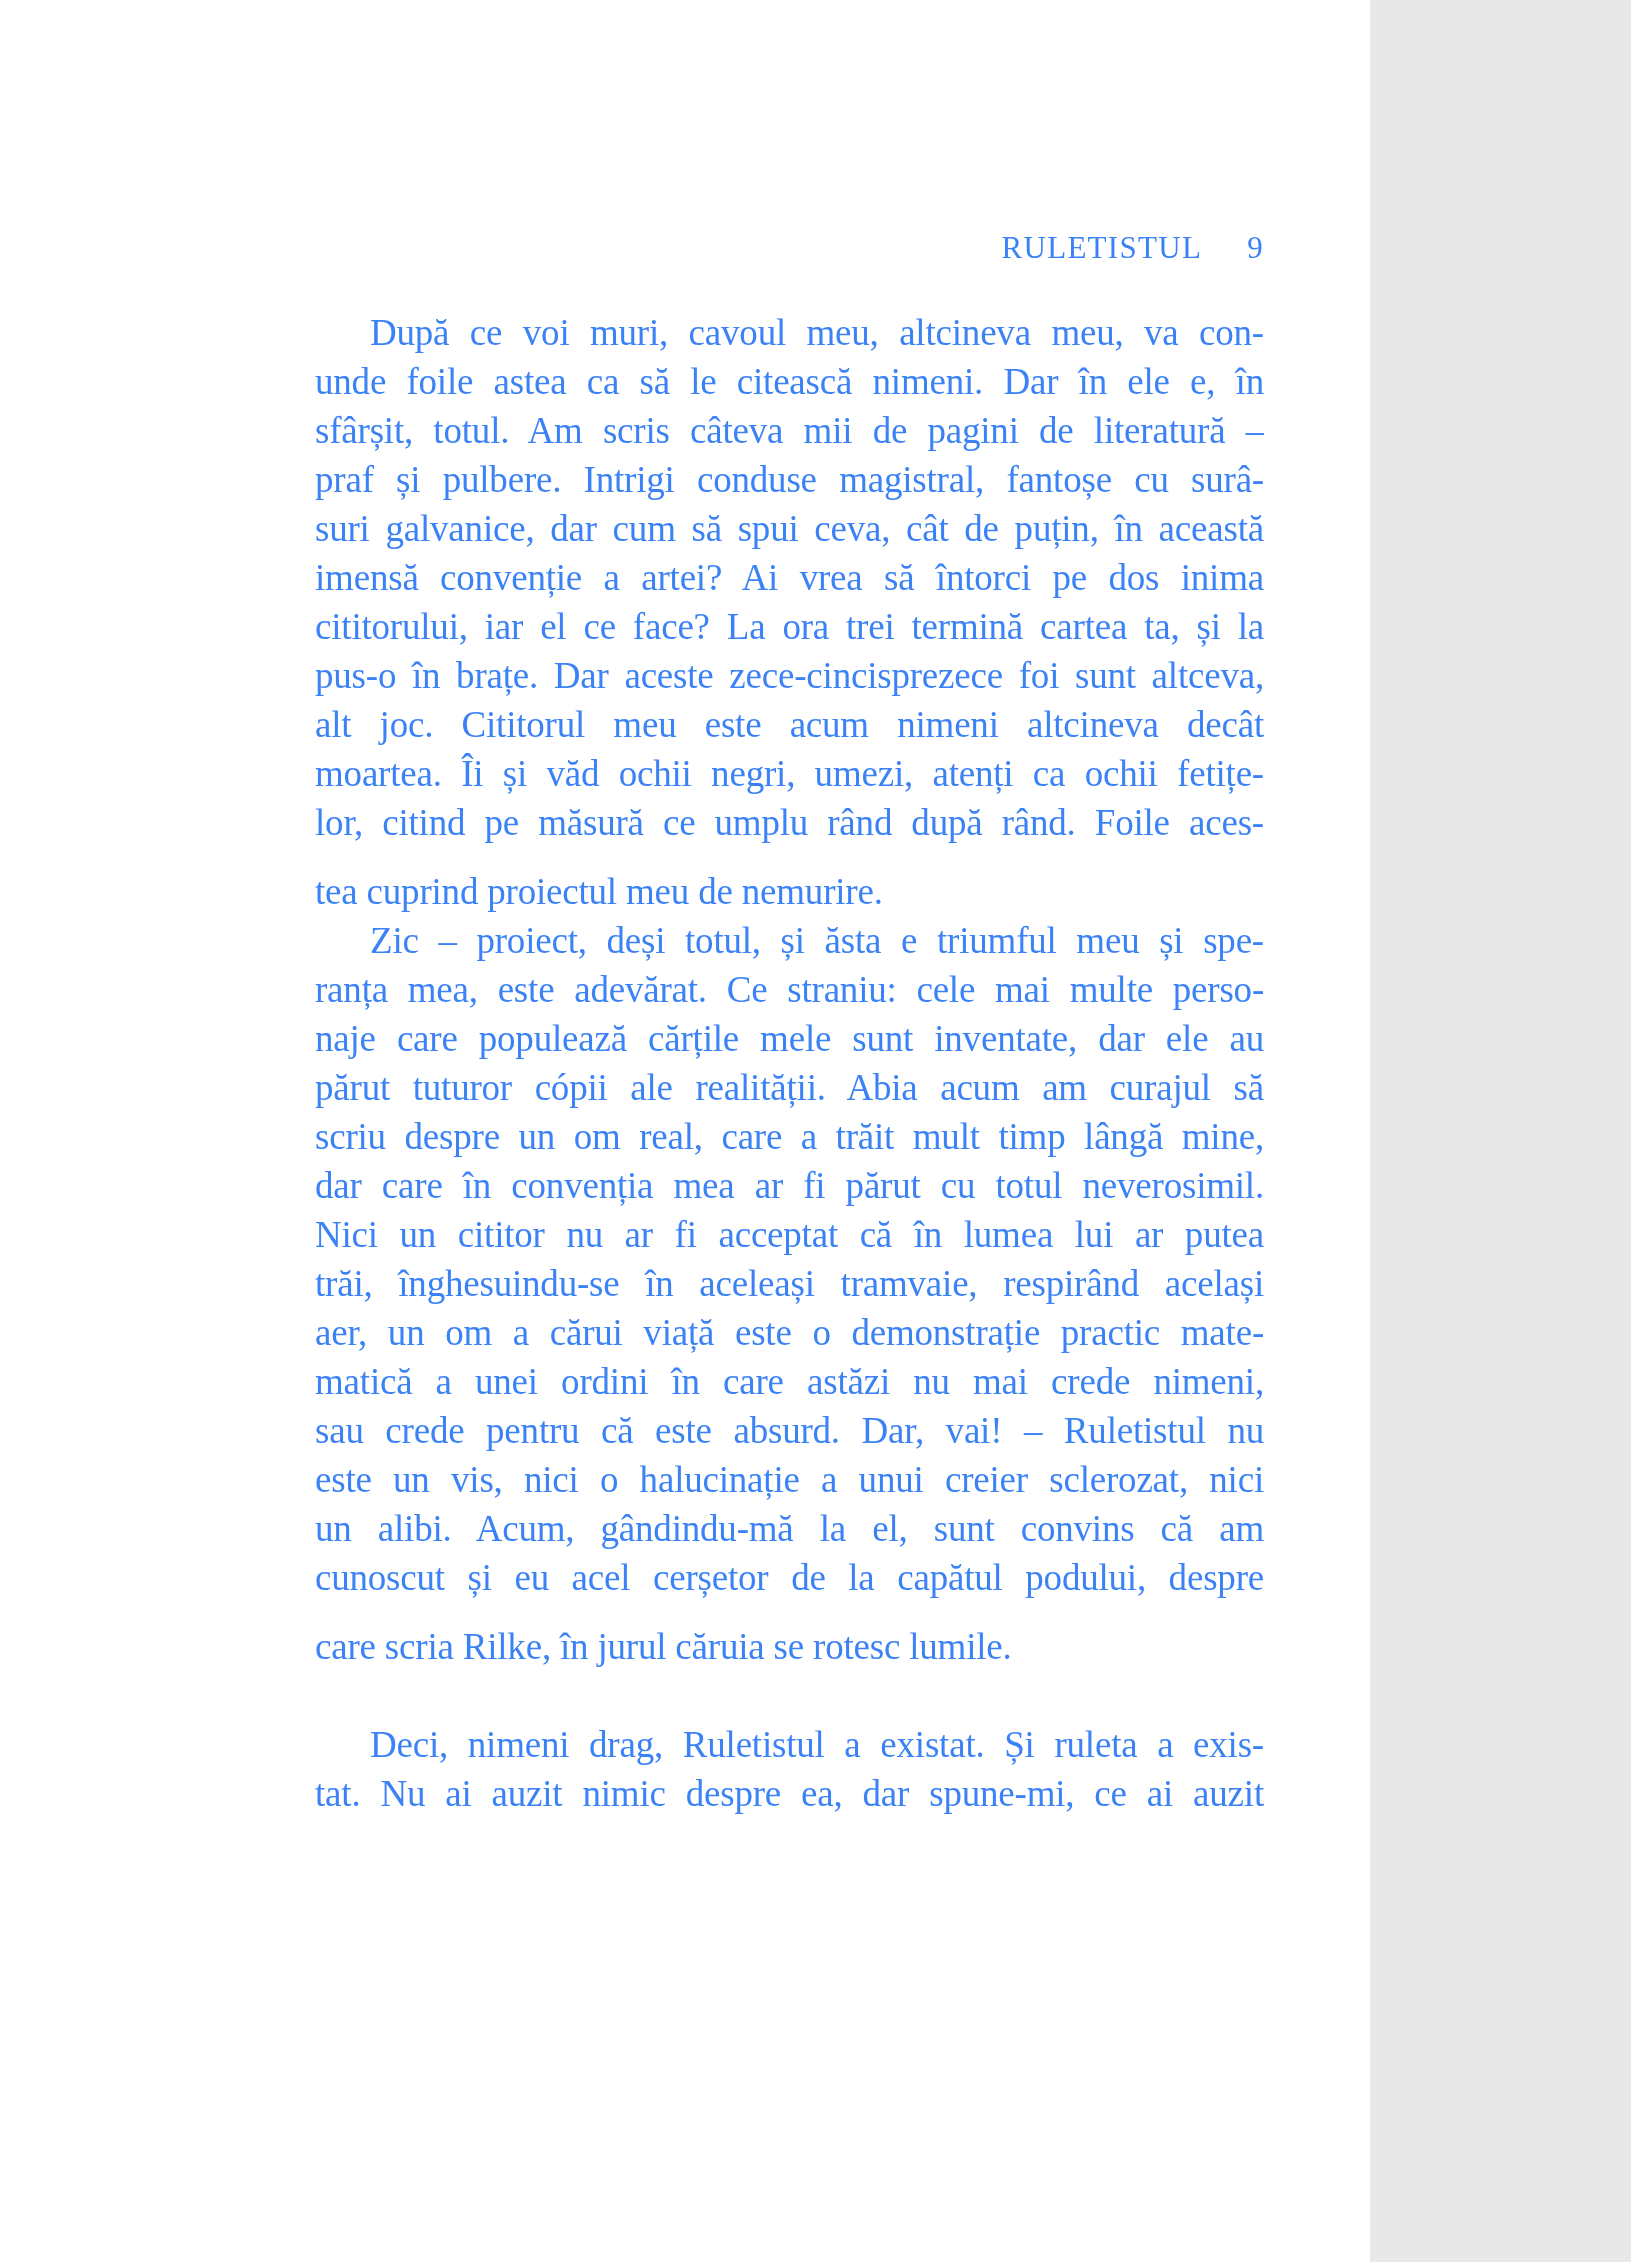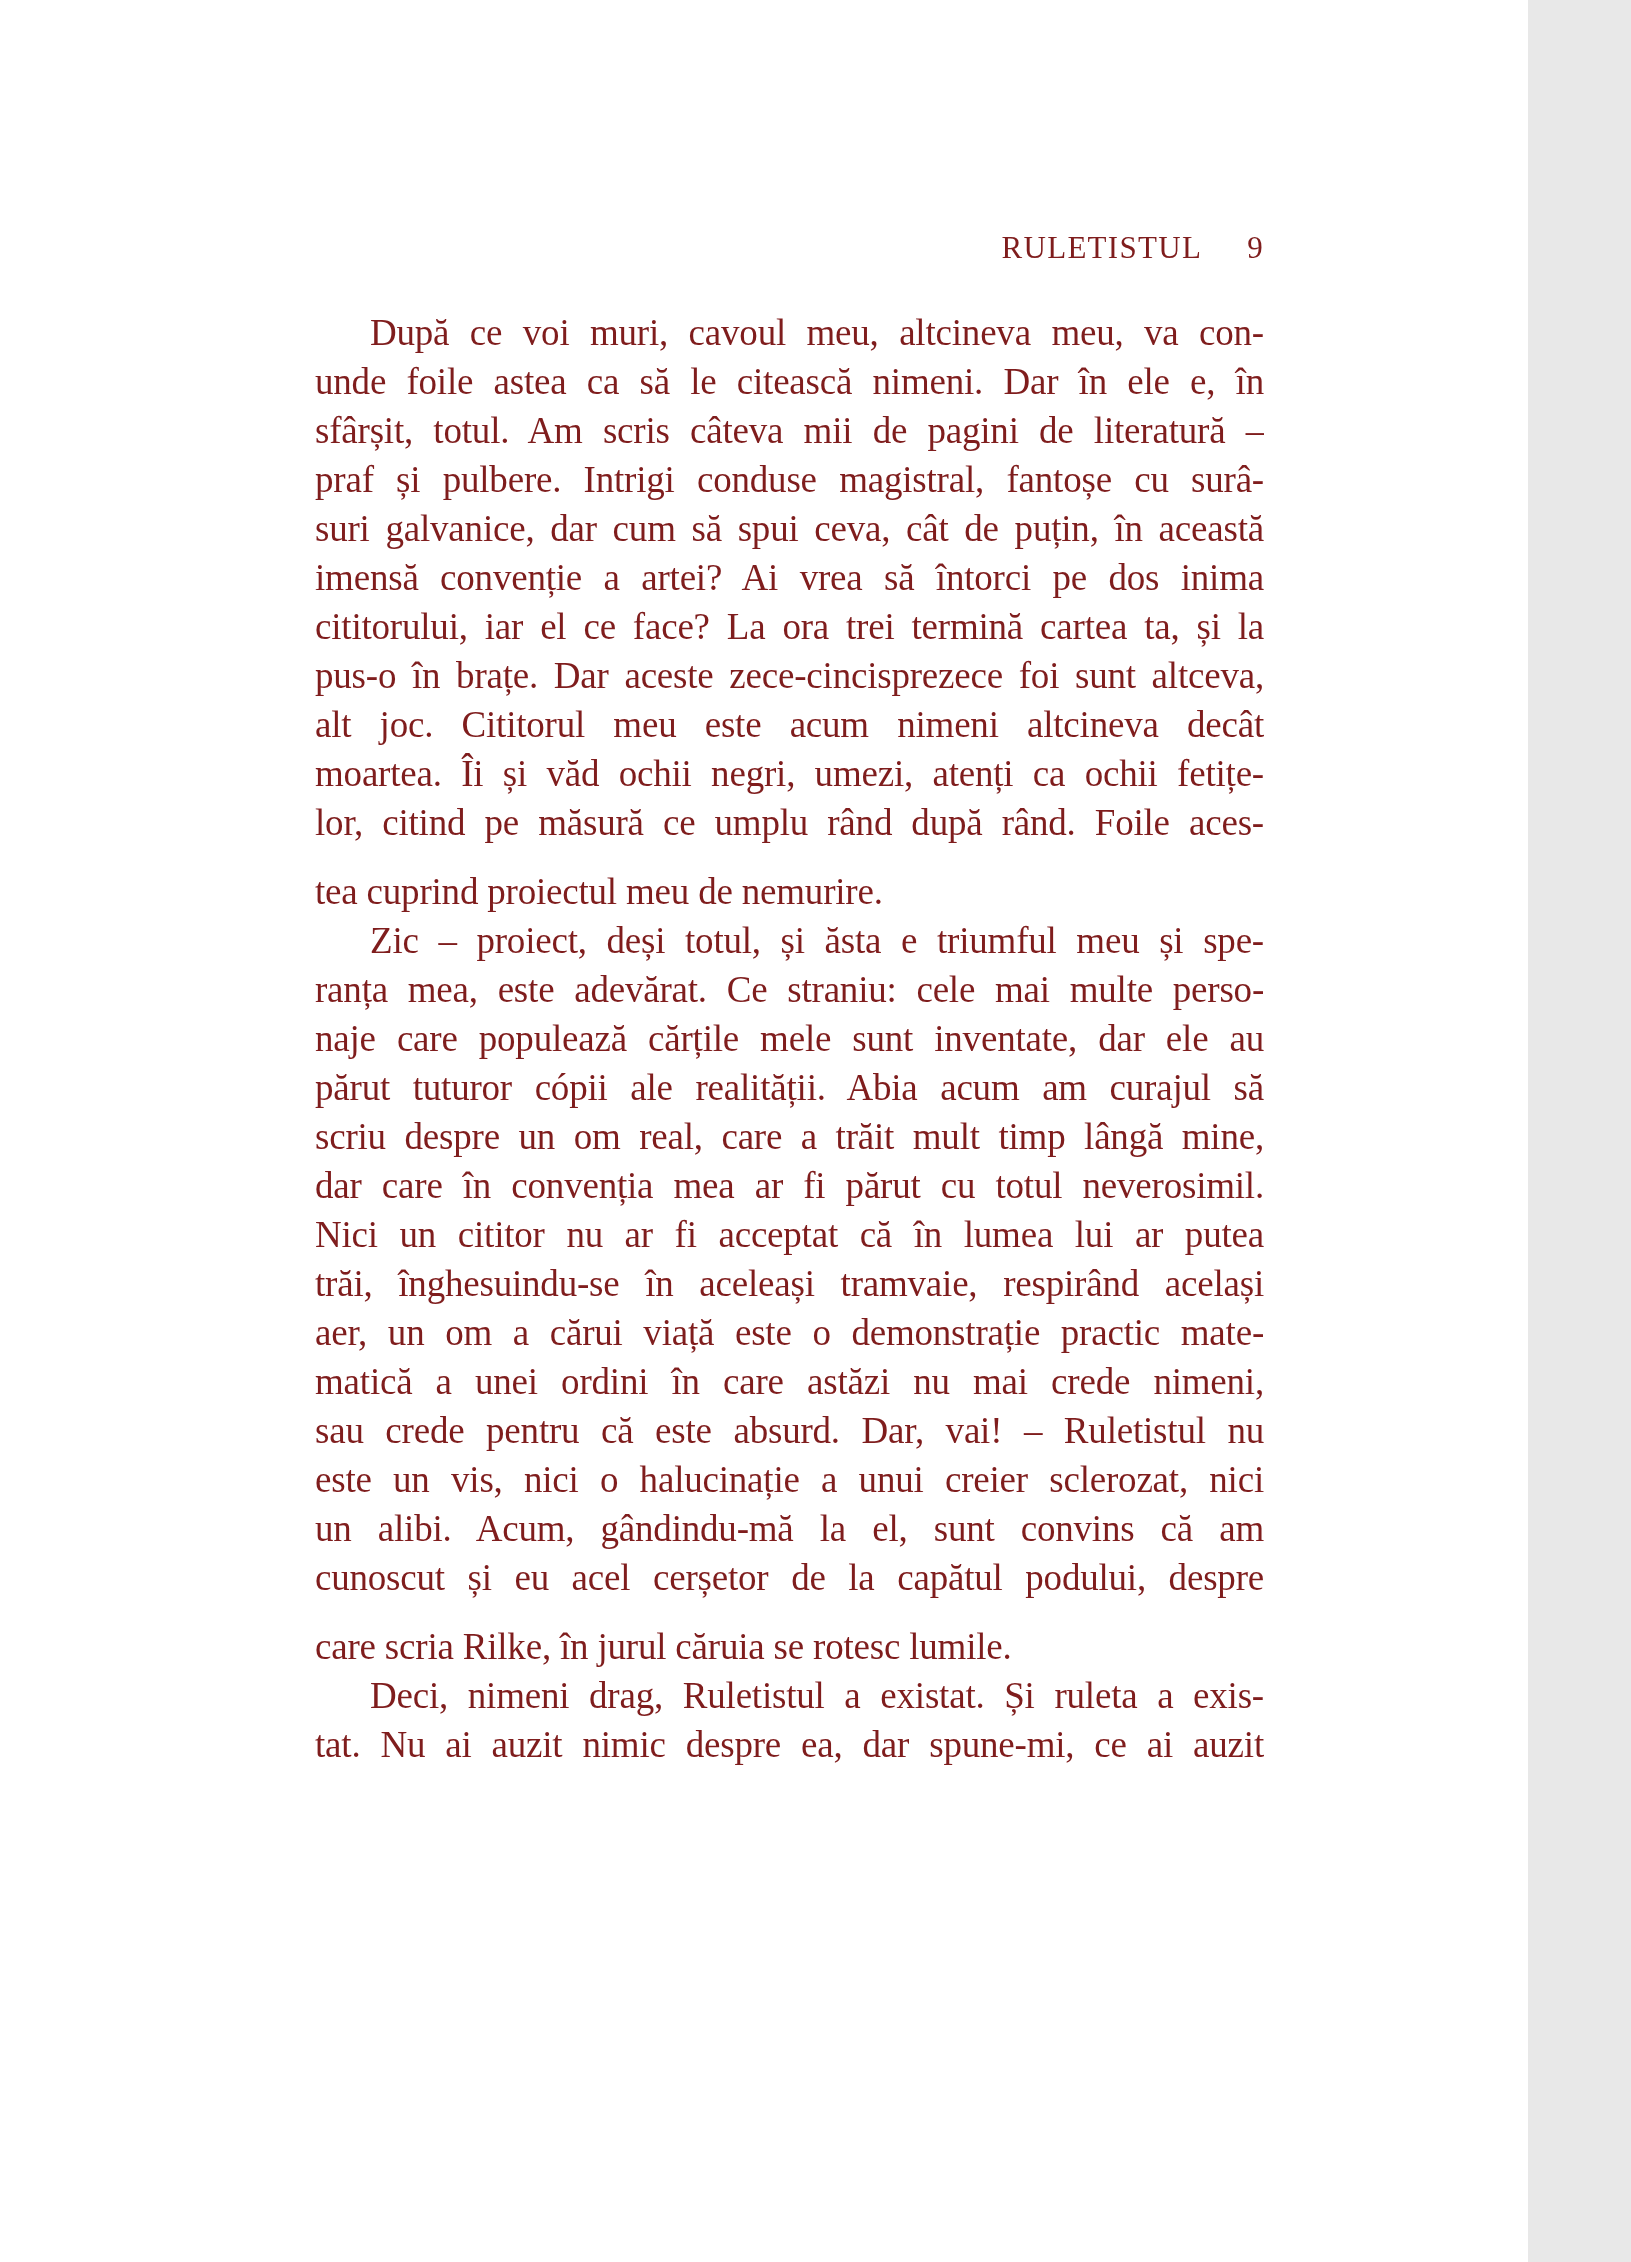--- a/index.html
+++ b/index.html
@@ -1,22 +1,22 @@
 <!DOCTYPE html>
 <html style="font-size:14.3px"><head>
 <meta charset="utf-8">
 <style>
   html, body { margin: 0; padding: 0; background: #e8e8e8; }
   .page {
     position: relative;
-    width: 1528px;
+    width: 1370px;
     height: 2263px;
     background: #ffffff;
     font-family: "Liberation Serif", "DejaVu Serif", serif;
-    color: #7f1d1d;
+    color: #3b82f6;
     overflow: hidden;
     text-decoration: underline;
   }
   .running-header {
     position: absolute;
     left: 315px;
     top: 228px;
     width: 949px;
     display: flex;
     justify-content: flex-end;
@@ -27,21 +27,21 @@
   }
   .running-header .gap { display: inline-block; width: 45px; }
   .text-block {
     position: absolute;
     left: 315px;
     top: 308px;
     width: 949px;
     font-size: 37px;
   }
   .para { margin: 0; padding: 0; }
-  .para.spaced { }
+  .para.spaced { margin-top: 49px; }
   .ln {
     height: 49px;
     line-height: 49px;
     text-align: justify;
     text-align-last: justify;
     text-justify: inter-word;
     letter-spacing: -0.2px;
     overflow: hidden;
     white-space: normal;
   }

